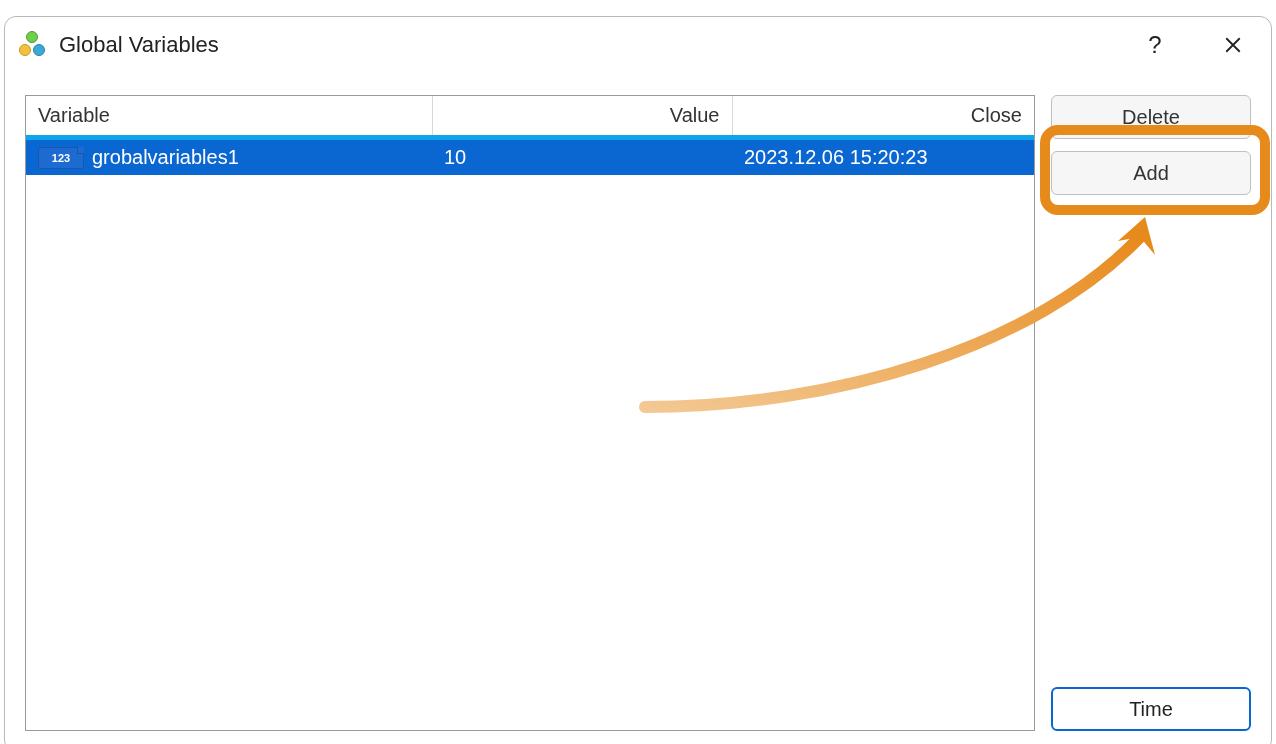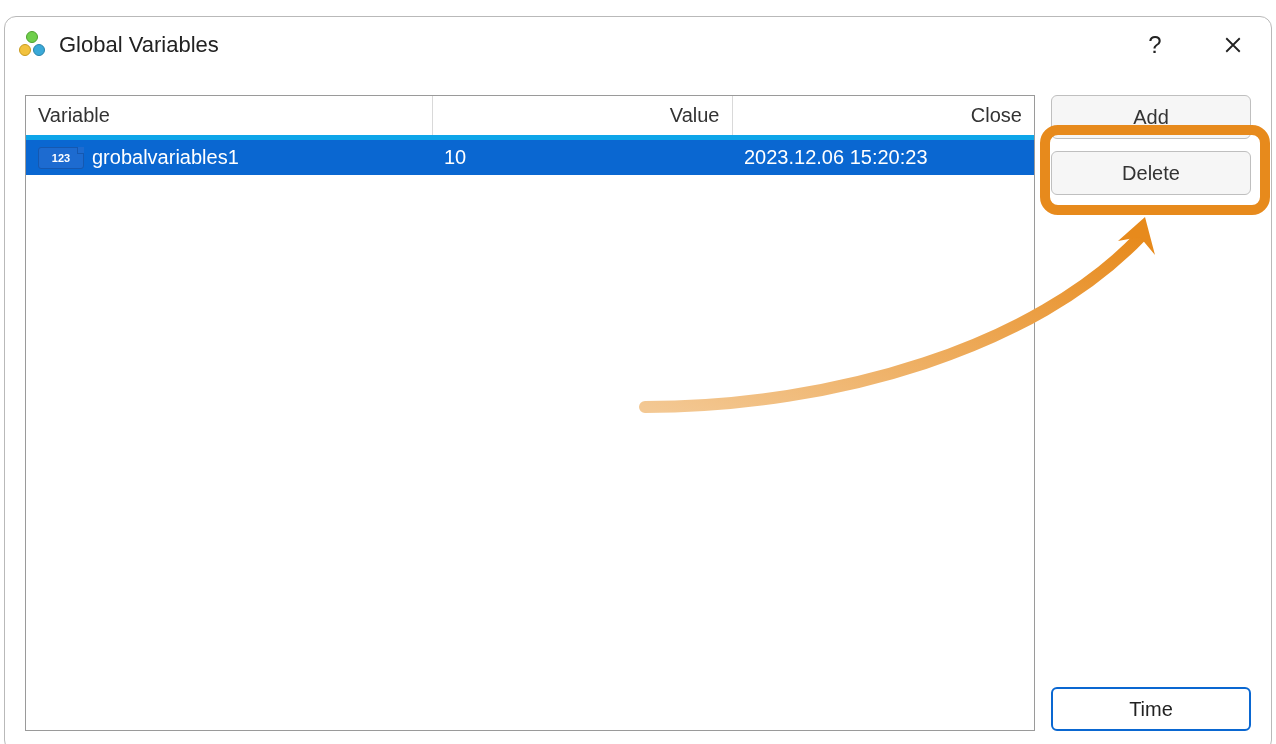--- a/index.html
+++ b/index.html
@@ -188,22 +188,22 @@
               </div>
             </td>
             <td class="val">10</td>
             <td class="time">2023.12.06 15:20:23</td>
           </tr>
         </tbody>
       </table>
     </div>
 
     <div class="side">
+      <div class="btn">Delete</div>
       <div class="btn">Add</div>
-      <div class="btn">Delete</div>
       <div class="btn close-btn">Time</div>
     </div>
   </div>
 
   <div class="highlight-box"></div>
   <svg class="arrow" viewBox="0 0 530 220">
     <defs>
       <linearGradient id="g" x1="0" y1="1" x2="1" y2="0">
         <stop offset="0" stop-color="#f3c893"></stop>
         <stop offset="1" stop-color="#e78a1c"></stop>

